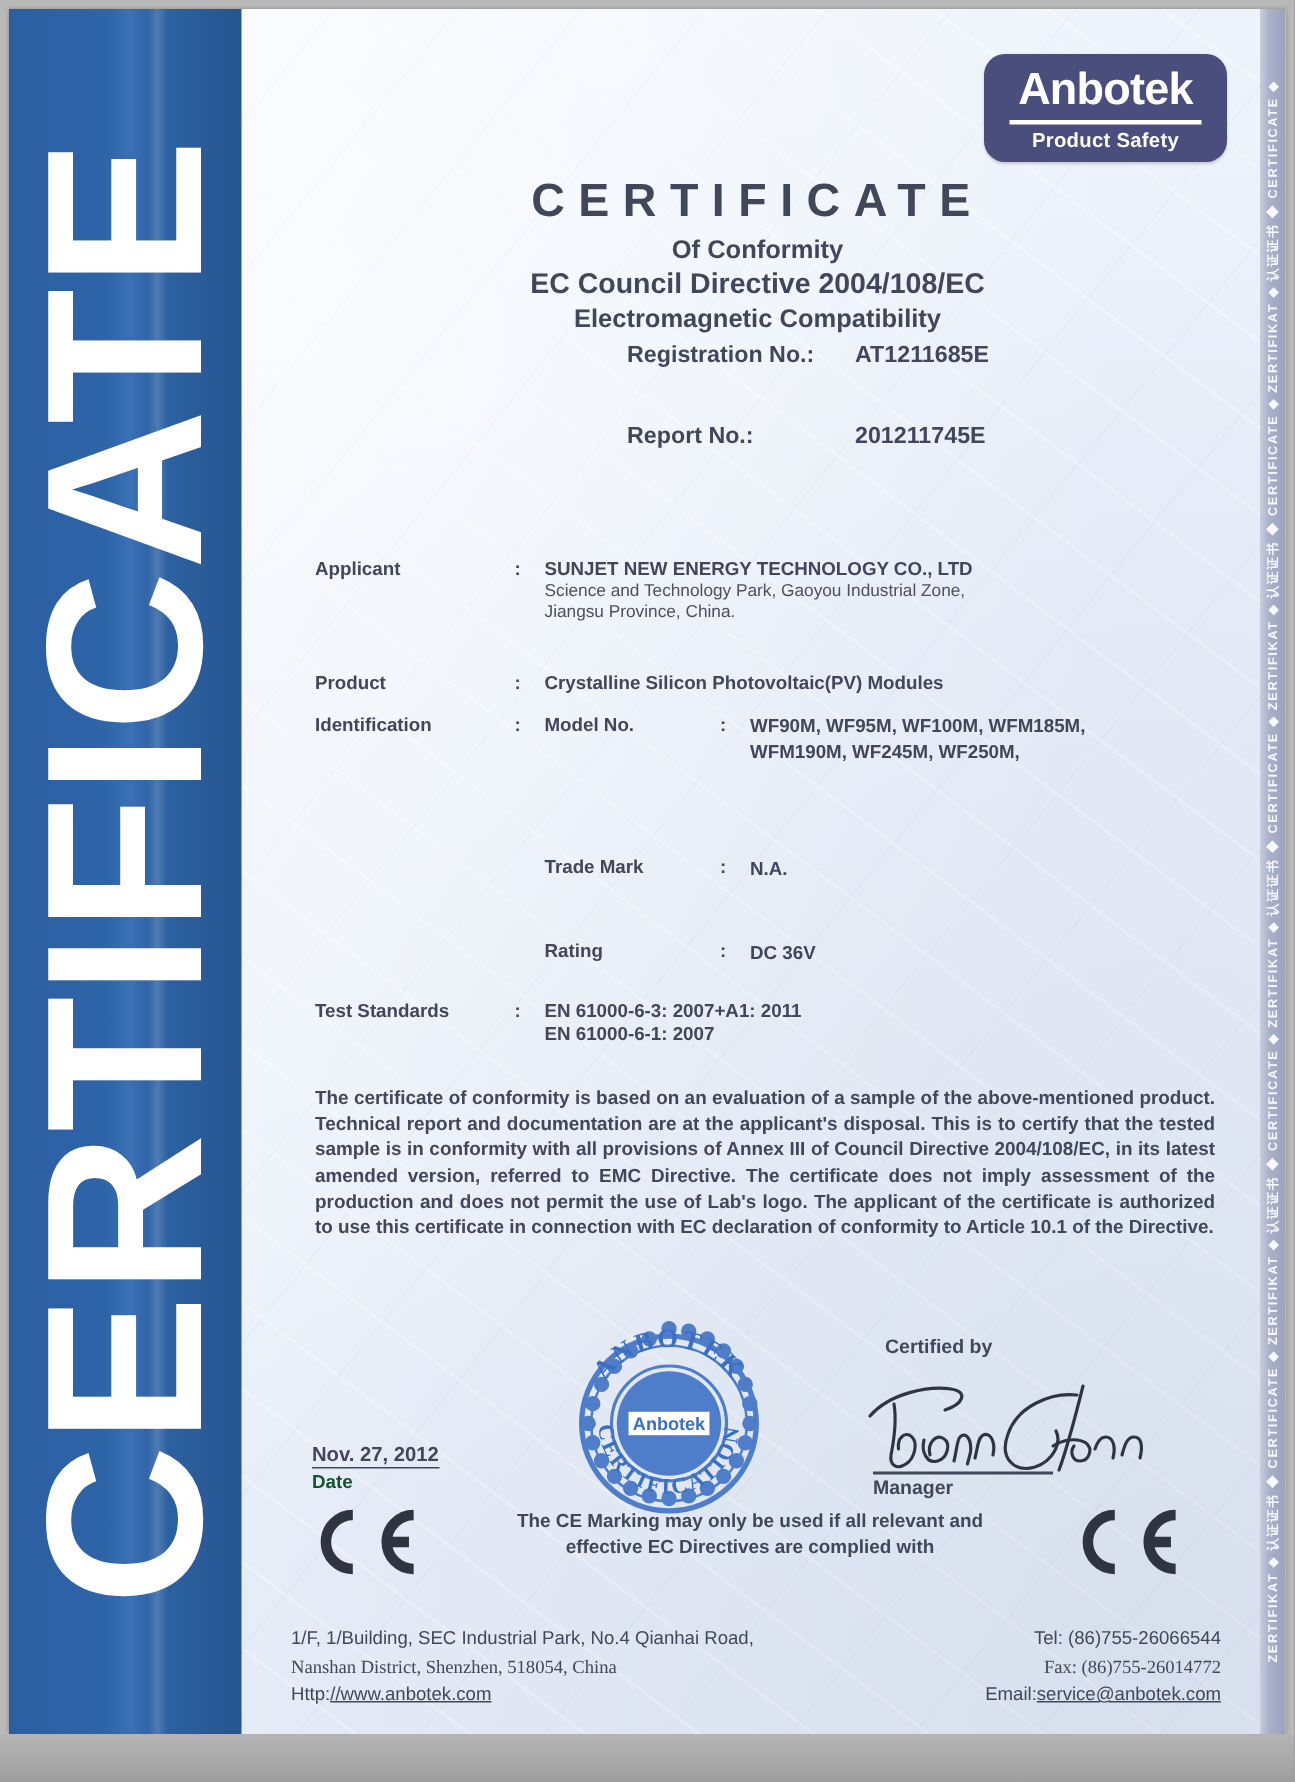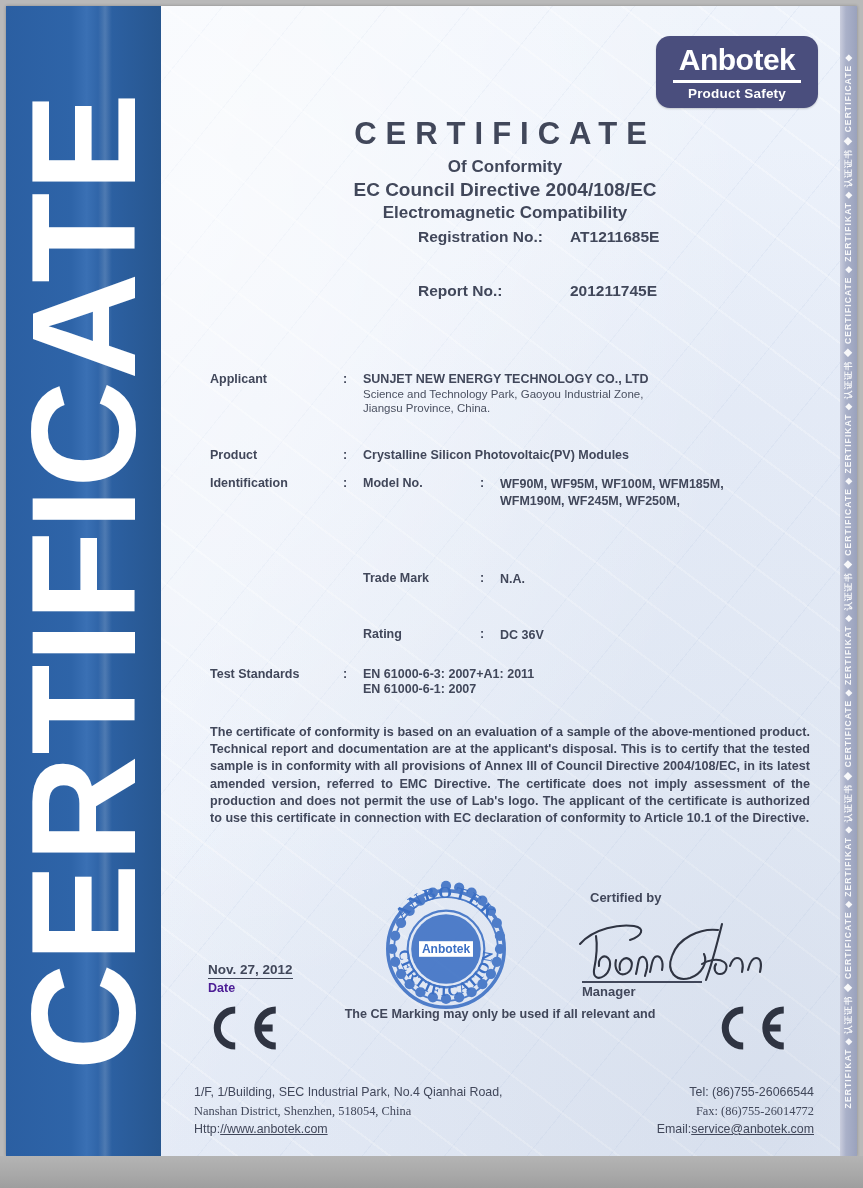--- a/index.html
+++ b/index.html
@@ -336,21 +336,21 @@
     color: #41475a;
     border-bottom: 1.6px solid #41475a;
     padding-bottom: 1px;
   }
   .date-lbl {
     position: absolute;
     left: 18px;
     top: 975px;
     font-size: 12.5px;
     font-weight: 700;
-    color: #4c1d95;
+    color: #14532d;
   }
 
   
   .ce-mark {
     position: absolute;
     width: 78px;
     height: 52px;
   }
   #ce-left  { left: 14px;  top: 996px; }
   #ce-right { left: 522px; top: 996px; }
@@ -588,20 +588,21 @@
         <g fill="none" stroke="#2f3442" stroke-width="9" stroke-linecap="butt">
           <path d="M40 8 A 23 23 0 1 0 40 54"></path>
           <path d="M92 8 A 23 23 0 1 0 92 54"></path>
           <path d="M70 31 H 88"></path>
         </g>
       </svg>
     </div>
 
     <div class="ce-note">
       <div>The CE Marking may only be used if all relevant and</div>
+      <div>effective EC Directives are complied with</div>
     </div>
 
     <div class="ce-mark" id="ce-right">
       <svg viewBox="0 0 100 62" width="78" height="52" aria-hidden="true">
         <g fill="none" stroke="#2f3442" stroke-width="9" stroke-linecap="butt">
           <path d="M40 8 A 23 23 0 1 0 40 54"></path>
           <path d="M92 8 A 23 23 0 1 0 92 54"></path>
           <path d="M70 31 H 88"></path>
         </g>
       </svg>

